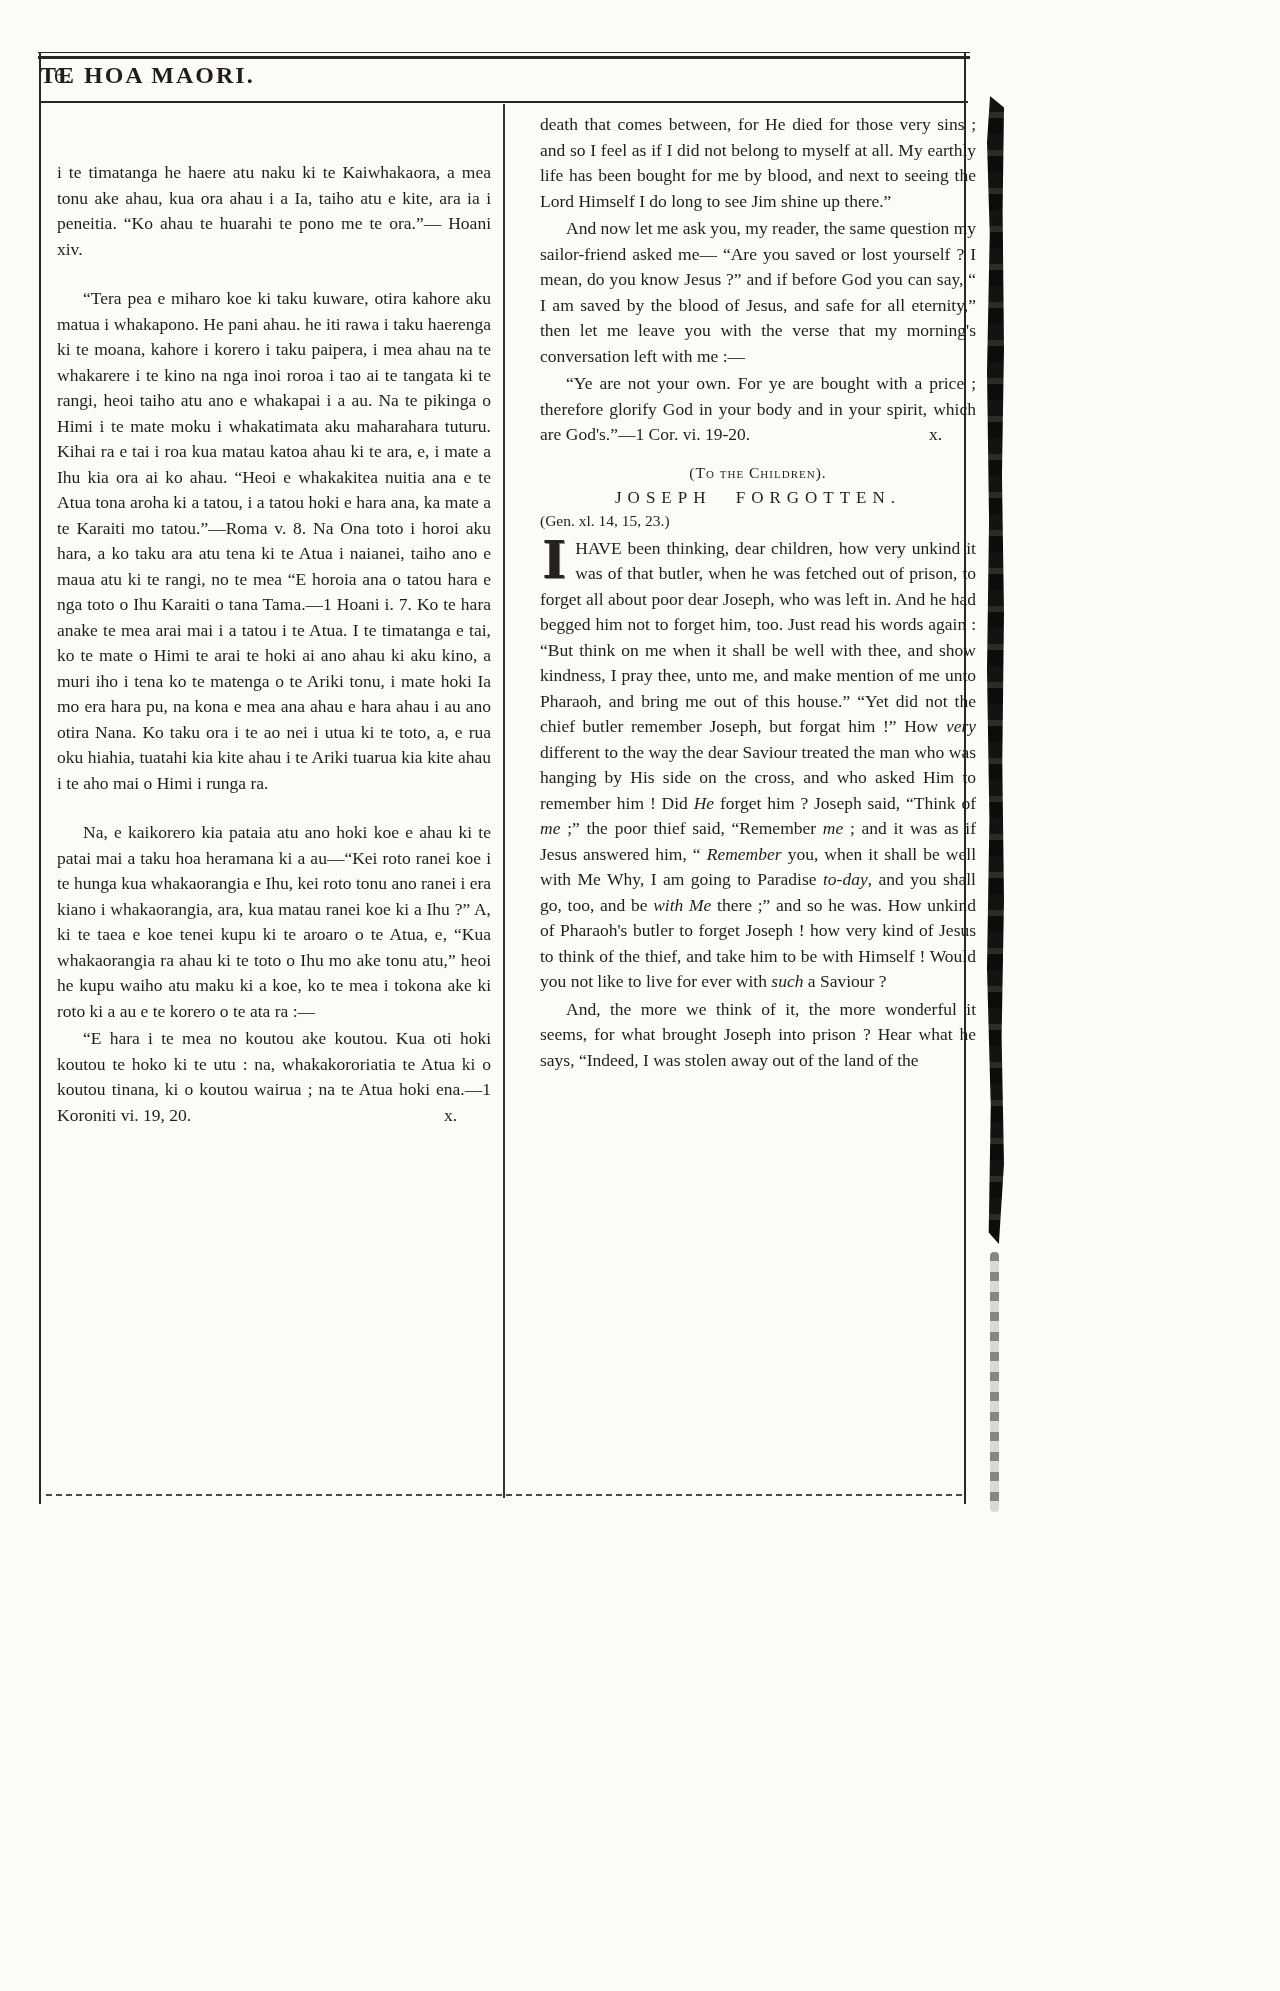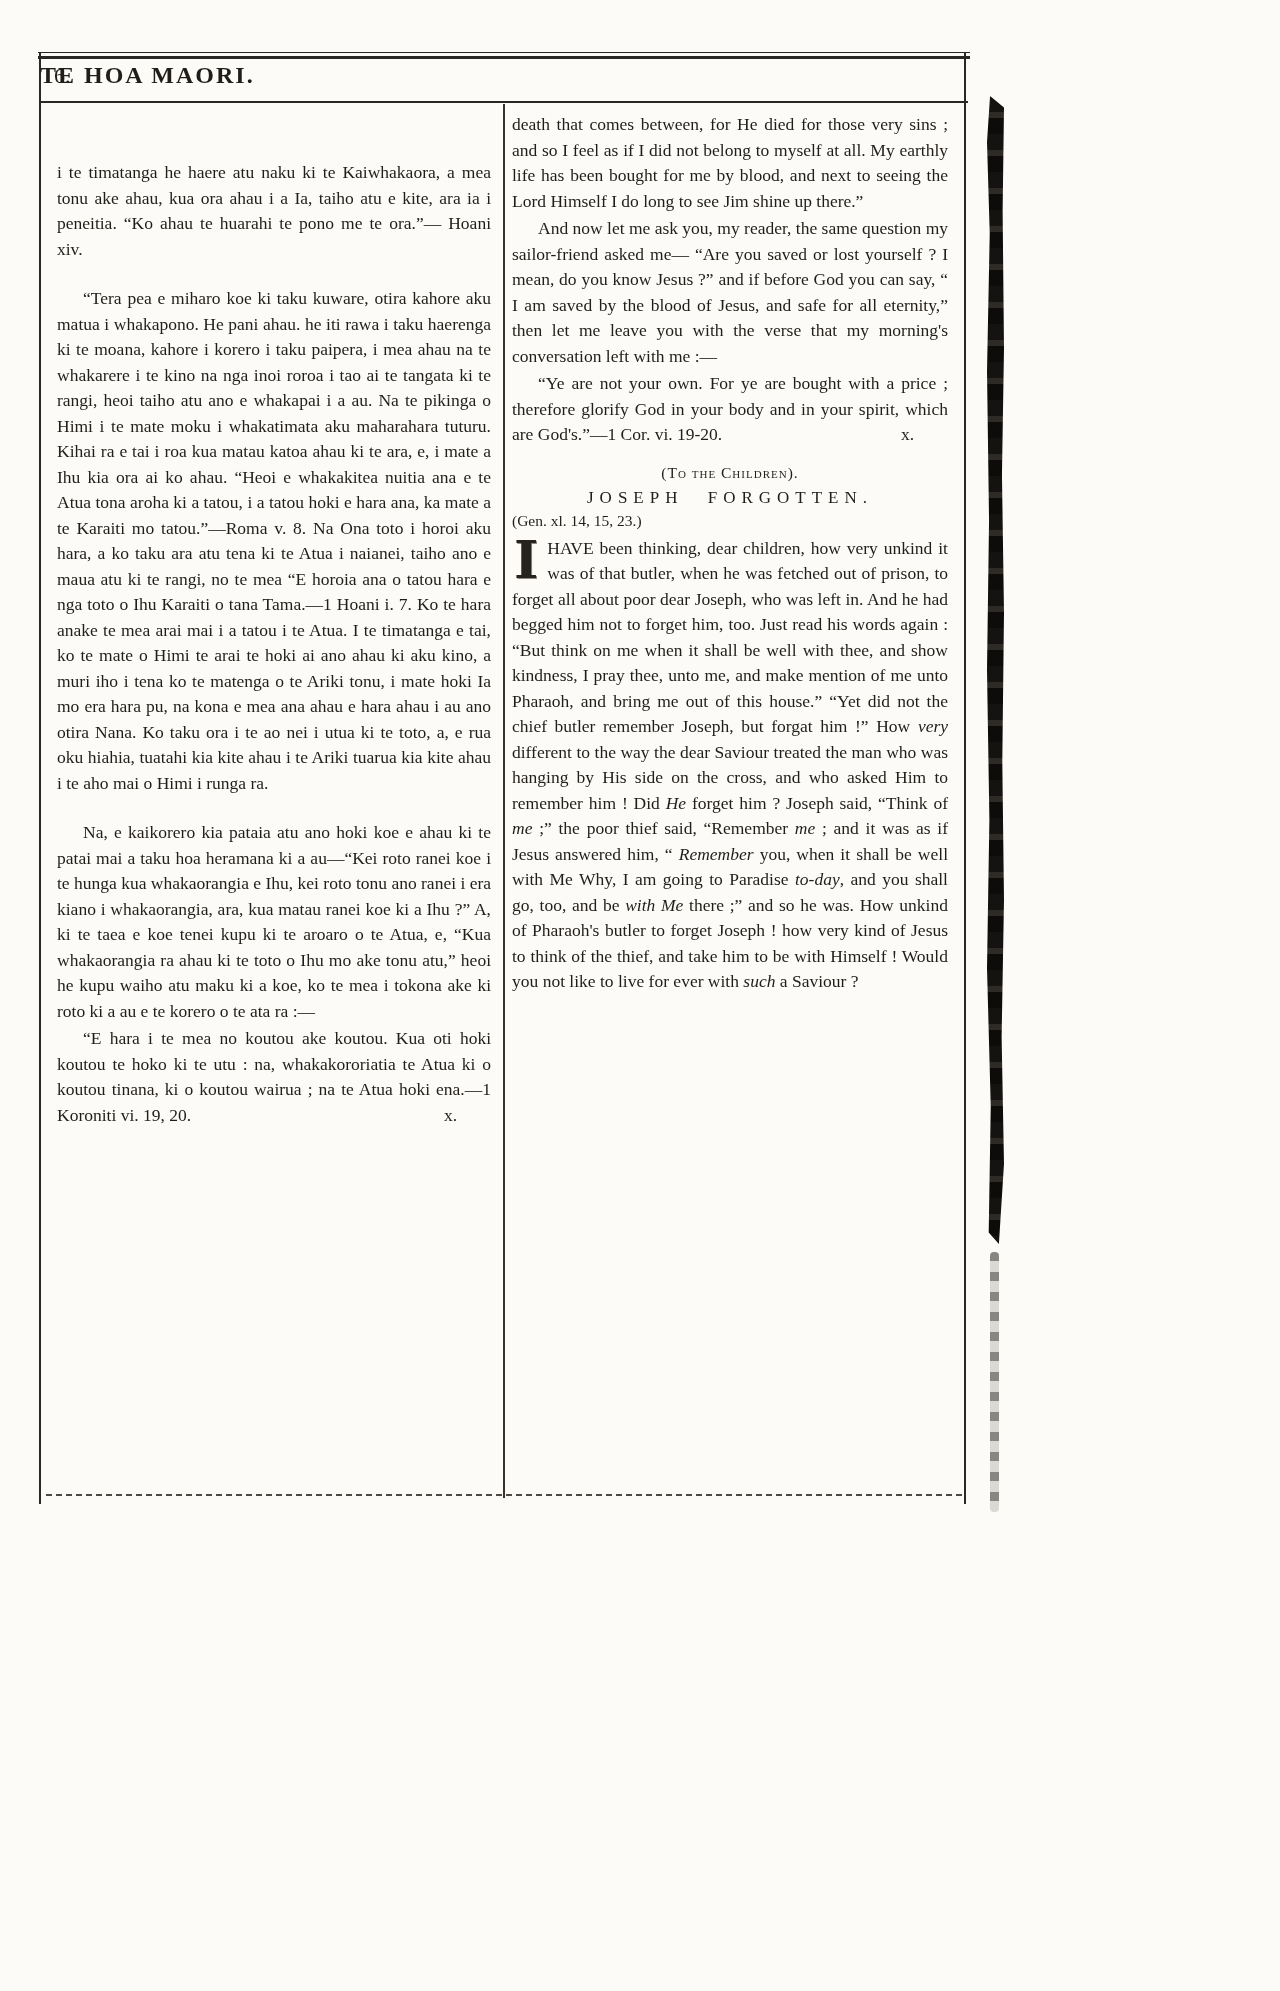--- a/index.html
+++ b/index.html
@@ -18,21 +18,21 @@
   .rule-bottom{position:absolute;left:46px;top:1494px;width:916px;height:0;border-top:2px dashed #4c4944;}
 
   
   .page-number{position:absolute;left:54px;top:63px;font-size:22px;}
   .page-title{position:absolute;left:40px;top:62px;width:928px;
     font-size:24px;font-weight:bold;letter-spacing:2px;}
 
   
   .col{position:absolute;top:112px;height:1382px;overflow:hidden;}
   .col-left{left:57px;width:434px;margin-top:48px;}
-  .col-right{left:512px;width:436px;}
+  .col-right{left:540px;width:436px;}
   p{margin:0;font-size:17.5px;line-height:25.5px;text-align:justify;}
   .indent{text-indent:26px;}
   .gap{margin-top:24px;}
   .gap-sm{margin-top:2px;}
   .sig{float:right;margin-right:34px;}
 
   
   .kicker{margin-top:16px;text-align:center;font-size:15.5px;font-variant:small-caps;letter-spacing:1px;}
   .section-title{margin-top:6px;text-align:center;font-size:17px;letter-spacing:6px;word-spacing:14px;}
   .section-sub{margin-top:4px;margin-bottom:6px;text-align:left;font-size:15.5px;}
@@ -80,15 +80,16 @@
   <div class="col col-right">
     <p>death that comes between, for He died for those very sins ; and so I feel as if I did not belong to myself at all. My earthly life has been bought for me by blood, and next to seeing the Lord Himself I do long to see Jim shine up there.”</p>
     <p class="indent gap-sm">And now let me ask you, my reader, the same question my sailor-friend asked me— “Are you saved or lost yourself ? I mean, do you know Jesus ?” and if before God you can say, “ I am saved by the blood of Jesus, and safe for all eternity,” then let me leave you with the verse that my morning's conversation left with me :—</p>
     <p class="indent gap-sm"><span>“Ye are not your own. For ye are bought with a price ; therefore glorify God in your body and in your spirit, which are God's.”—1 Cor. vi. 19-20.</span><span class="sig">x.</span></p>
 
     <div class="kicker">(To the Children).</div>
     <div class="section-title">JOSEPH FORGOTTEN.</div>
     <div class="section-sub">(Gen. xl. 14, 15, 23.)</div>
 
     <p><span class="dropcap">I</span><span>HAVE been thinking, dear children, how very unkind it was of that butler, when he was fetched out of prison, to forget all about poor dear Joseph, who was left in. And he had begged him not to forget him, too. Just read his words again : “But think on me when it shall be well with thee, and show kindness, I pray thee, unto me, and make mention of me unto Pharaoh, and bring me out of this house.” “Yet did not the chief butler remember Joseph, but forgat him !” How <i>very</i> different to the way the dear Saviour treated the man who was hanging by His side on the cross, and who asked Him to remember him ! Did <i>He</i> forget him ? Joseph said, “Think of <i>me</i> ;” the poor thief said, “Remember <i>me</i> ; and it was as if Jesus answered him, “ <i>Remember</i> you, when it shall be well with Me Why, I am going to Paradise <i>to-day</i>, and you shall go, too, and be <i>with Me</i> there ;” and so he was. How unkind of Pharaoh's butler to forget Joseph ! how very kind of Jesus to think of the thief, and take him to be with Himself ! Would you not like to live for ever with <i>such</i> a Saviour ?</span></p>
+    <p class="indent gap-sm">And, the more we think of it, the more wonderful it seems, for what brought Joseph into prison ? Hear what he says, “Indeed, I was stolen away out of the land of the</p>
   </div>
 
 </div>
 
 </body></html>

